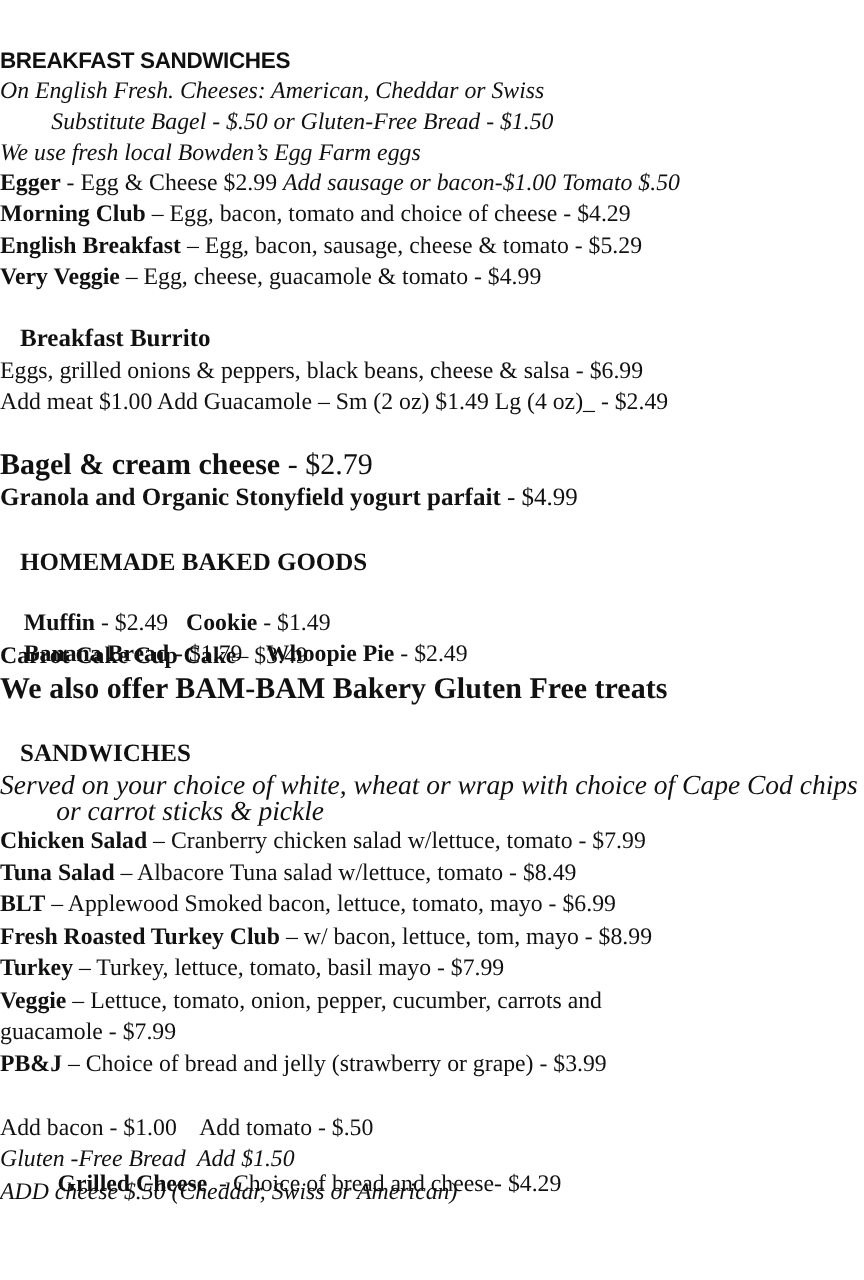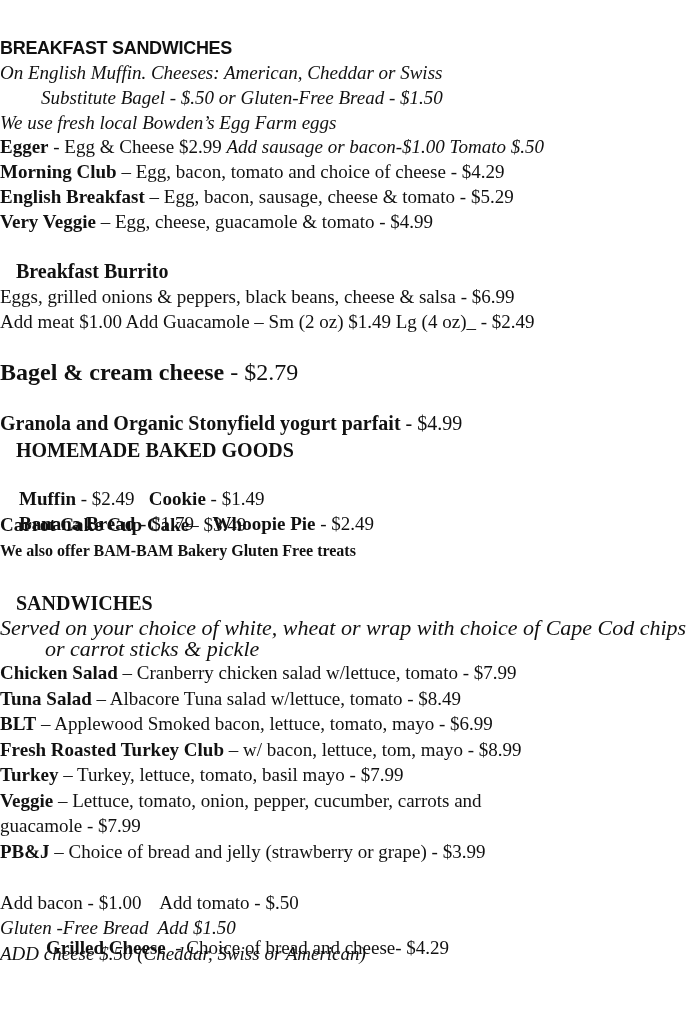--- a/index.html
+++ b/index.html
@@ -51,21 +51,21 @@
     .ital {
       font-style: italic;
     }
   </style>
 </head>
 <body>
 
 <div class="page">
 
   <div class="line h-sans" style="top:36px;">BREAKFAST SANDWICHES</div>
-  <div class="line ital" style="top:61px;">On English Muffin. Cheeses: American, Cheddar or Swiss</div>
+  <div class="line ital" style="top:61px;">On English Fresh. Cheeses: American, Cheddar or Swiss</div>
   <div class="line ital" style="top:86px; text-align:left; left:41px; width:auto;">Substitute Bagel - $.50 or Gluten-Free Bread - $1.50</div>
   <div class="line ital" style="top:111px;">We use fresh local Bowden’s Egg Farm eggs</div>
 
   <div class="line" style="top:135px;">
     <span class="b">Egger</span><span> - Egg &amp; Cheese $2.99 </span><span class="i">Add sausage or bacon-$1.00  Tomato $.50</span>
   </div>
   <div class="line" style="top:160px;">
     <span class="b">Morning Club</span><span> – Egg, bacon, tomato and choice of cheese -  $4.29</span>
   </div>
   <div class="line" style="top:185px;">
@@ -75,35 +75,35 @@
     <span class="b">Very Veggie</span><span> – Egg, cheese, guacamole &amp; tomato - $4.99</span>
   </div>
 
   <div class="line h-serif" style="top:259px;">Breakfast Burrito</div>
   <div class="line" style="top:285px;">Eggs, grilled onions &amp; peppers, black beans, cheese &amp; salsa - $6.99</div>
   <div class="line" style="top:310px;">Add meat $1.00  Add Guacamole – Sm (2 oz) $1.49  Lg (4 oz)_ - $2.49</div>
 
   <div class="line" style="top:360px; font-size:24px;">
     <span class="b">Bagel &amp; cream cheese</span><span> - $2.79</span>
   </div>
-  <div class="line" style="top:386px; font-size:20px;margin-top:25px;">
+  <div class="line" style="top:386px; font-size:20px;">
     <span class="b">Granola and Organic Stonyfield yogurt parfait</span><span> - $4.99</span>
   </div>
 
   <div class="line h-serif" style="top:438px;">HOMEMADE BAKED GOODS</div>
   <div class="line" style="top:463px; white-space:pre;">
     <span class="b">Muffin</span><span> - $2.49</span><span class="b">   Cookie</span><span> - $1.49</span>
   </div>
   <div class="line" style="top:488px; white-space:pre;">
     <span class="b">Banana Bread</span><span> - $1.79</span><span class="b">    Whoopie Pie</span><span> - $2.49</span>
   </div>
   <div class="line" style="top:513px;">
     <span class="b">Carrot Cake Cup Cake</span><span>– $3.49</span>
   </div>
-  <div class="line b" style="top:539px; font-size:16px;">We also offer BAM-BAM Bakery Gluten Free treats</div>
+  <div class="line b" style="top:539px; font-size:24px;">We also offer BAM-BAM Bakery Gluten Free treats</div>
 
   <div class="line h-serif" style="top:591px;">SANDWICHES</div>
   <div class="line small-ital" style="top:617px;">Served on your choice of white, wheat or wrap with choice of  Cape Cod chips</div>
   <div class="line small-ital" style="top:638px;padding-left:45px;">or carrot sticks &amp; pickle</div>
 
   <div class="line" style="top:661px;">
     <span class="b">Chicken Salad</span><span> – Cranberry chicken salad w/lettuce, tomato - $7.99</span>
   </div>
   <div class="line" style="top:687px;">
     <span class="b">Tuna Salad</span><span> – Albacore Tuna salad w/lettuce, tomato - $8.49</span>

